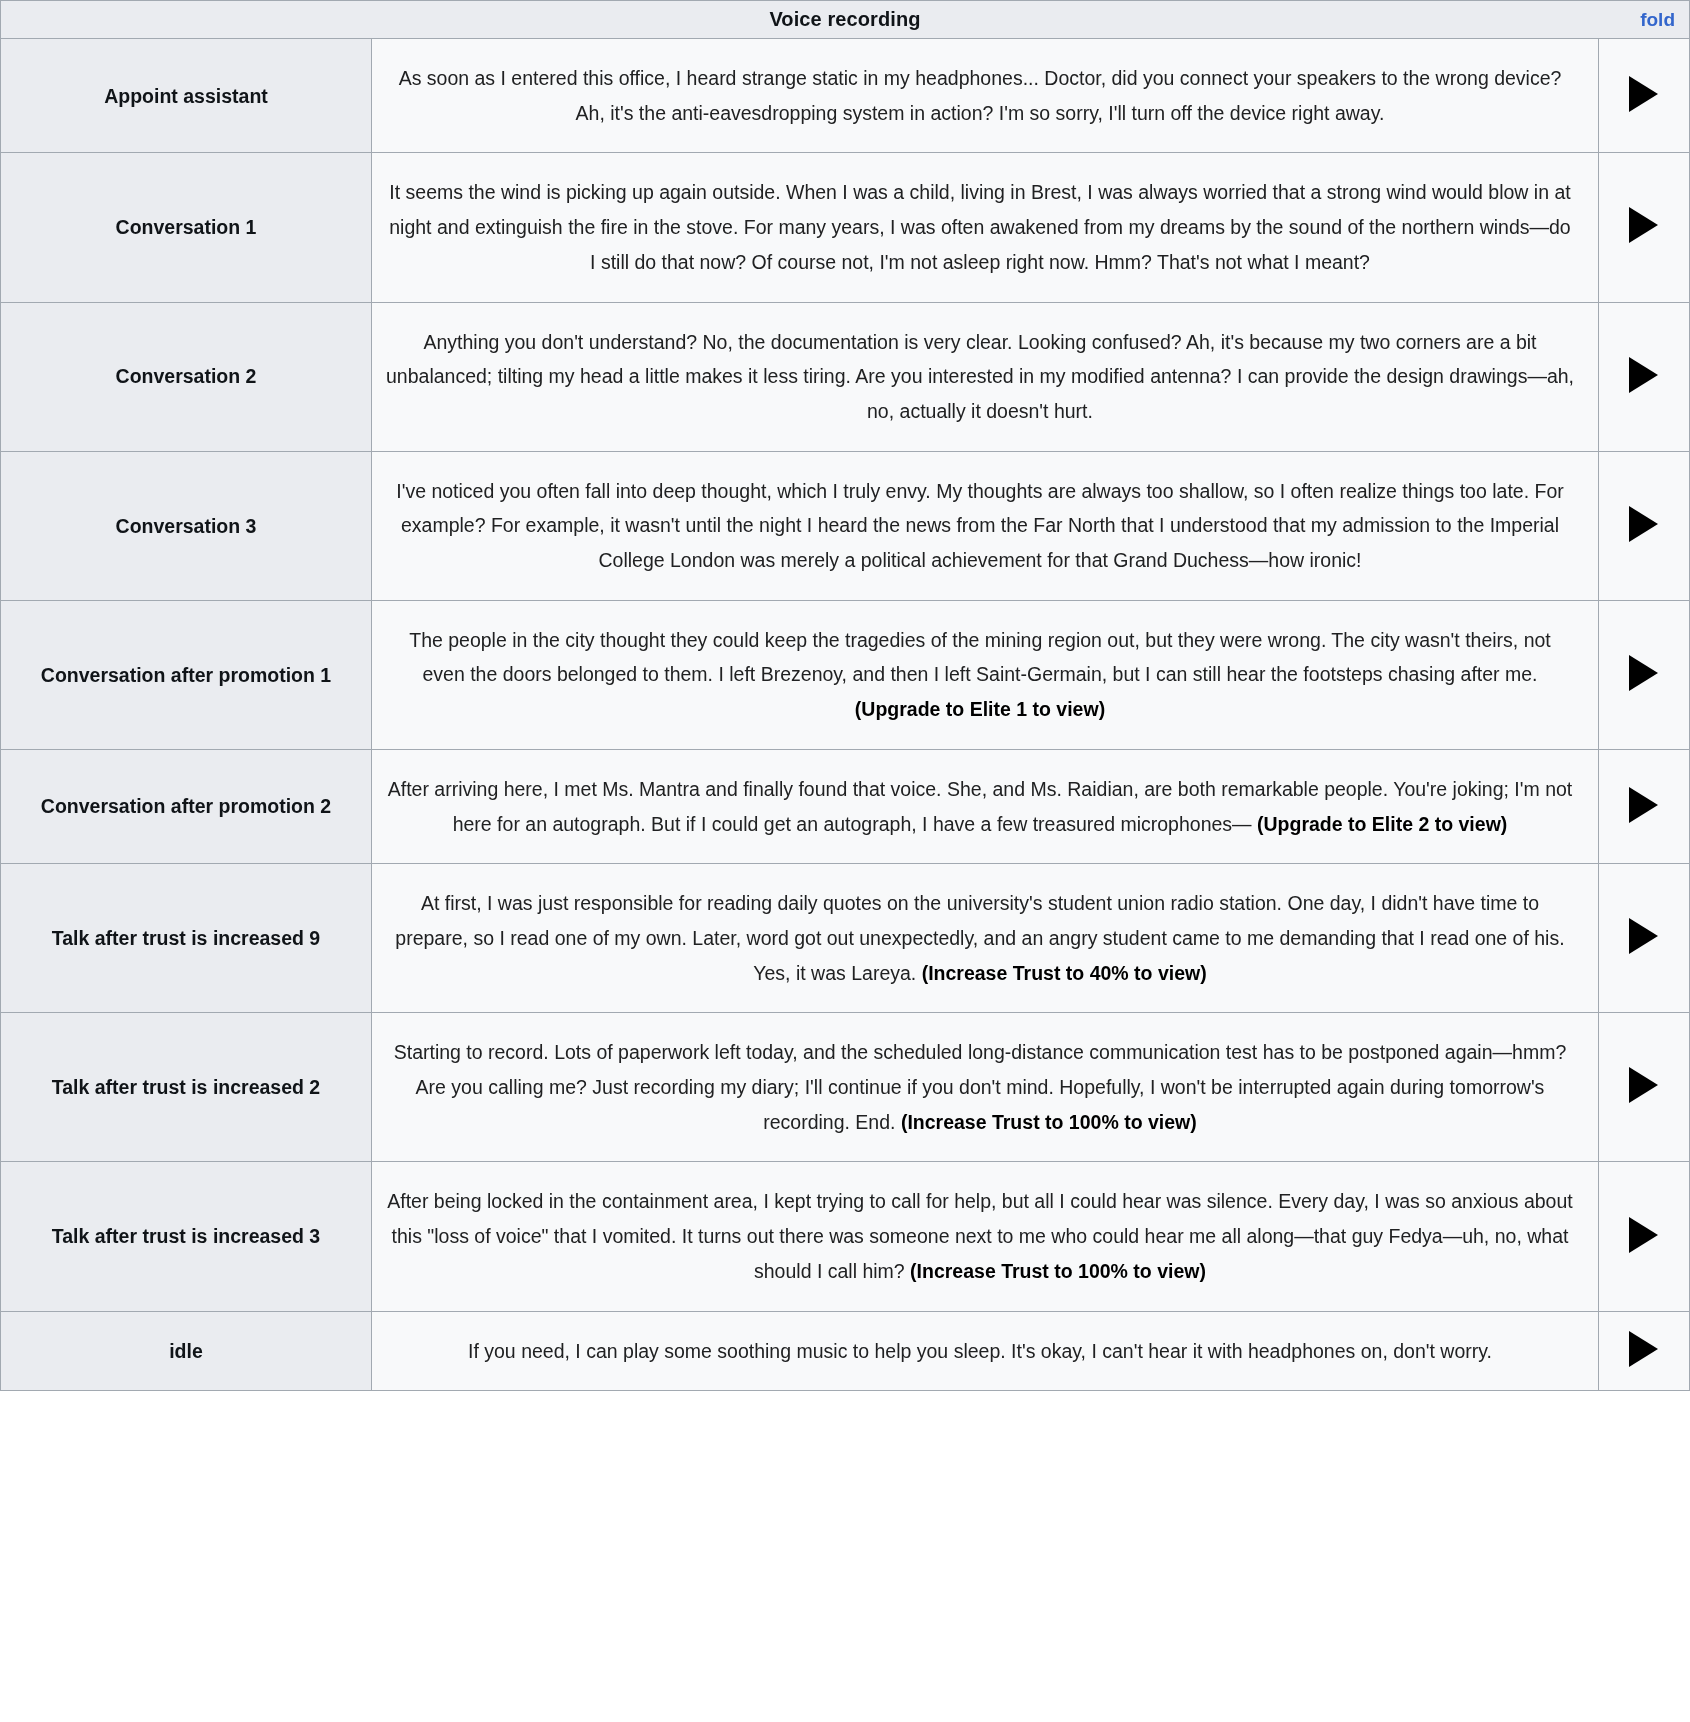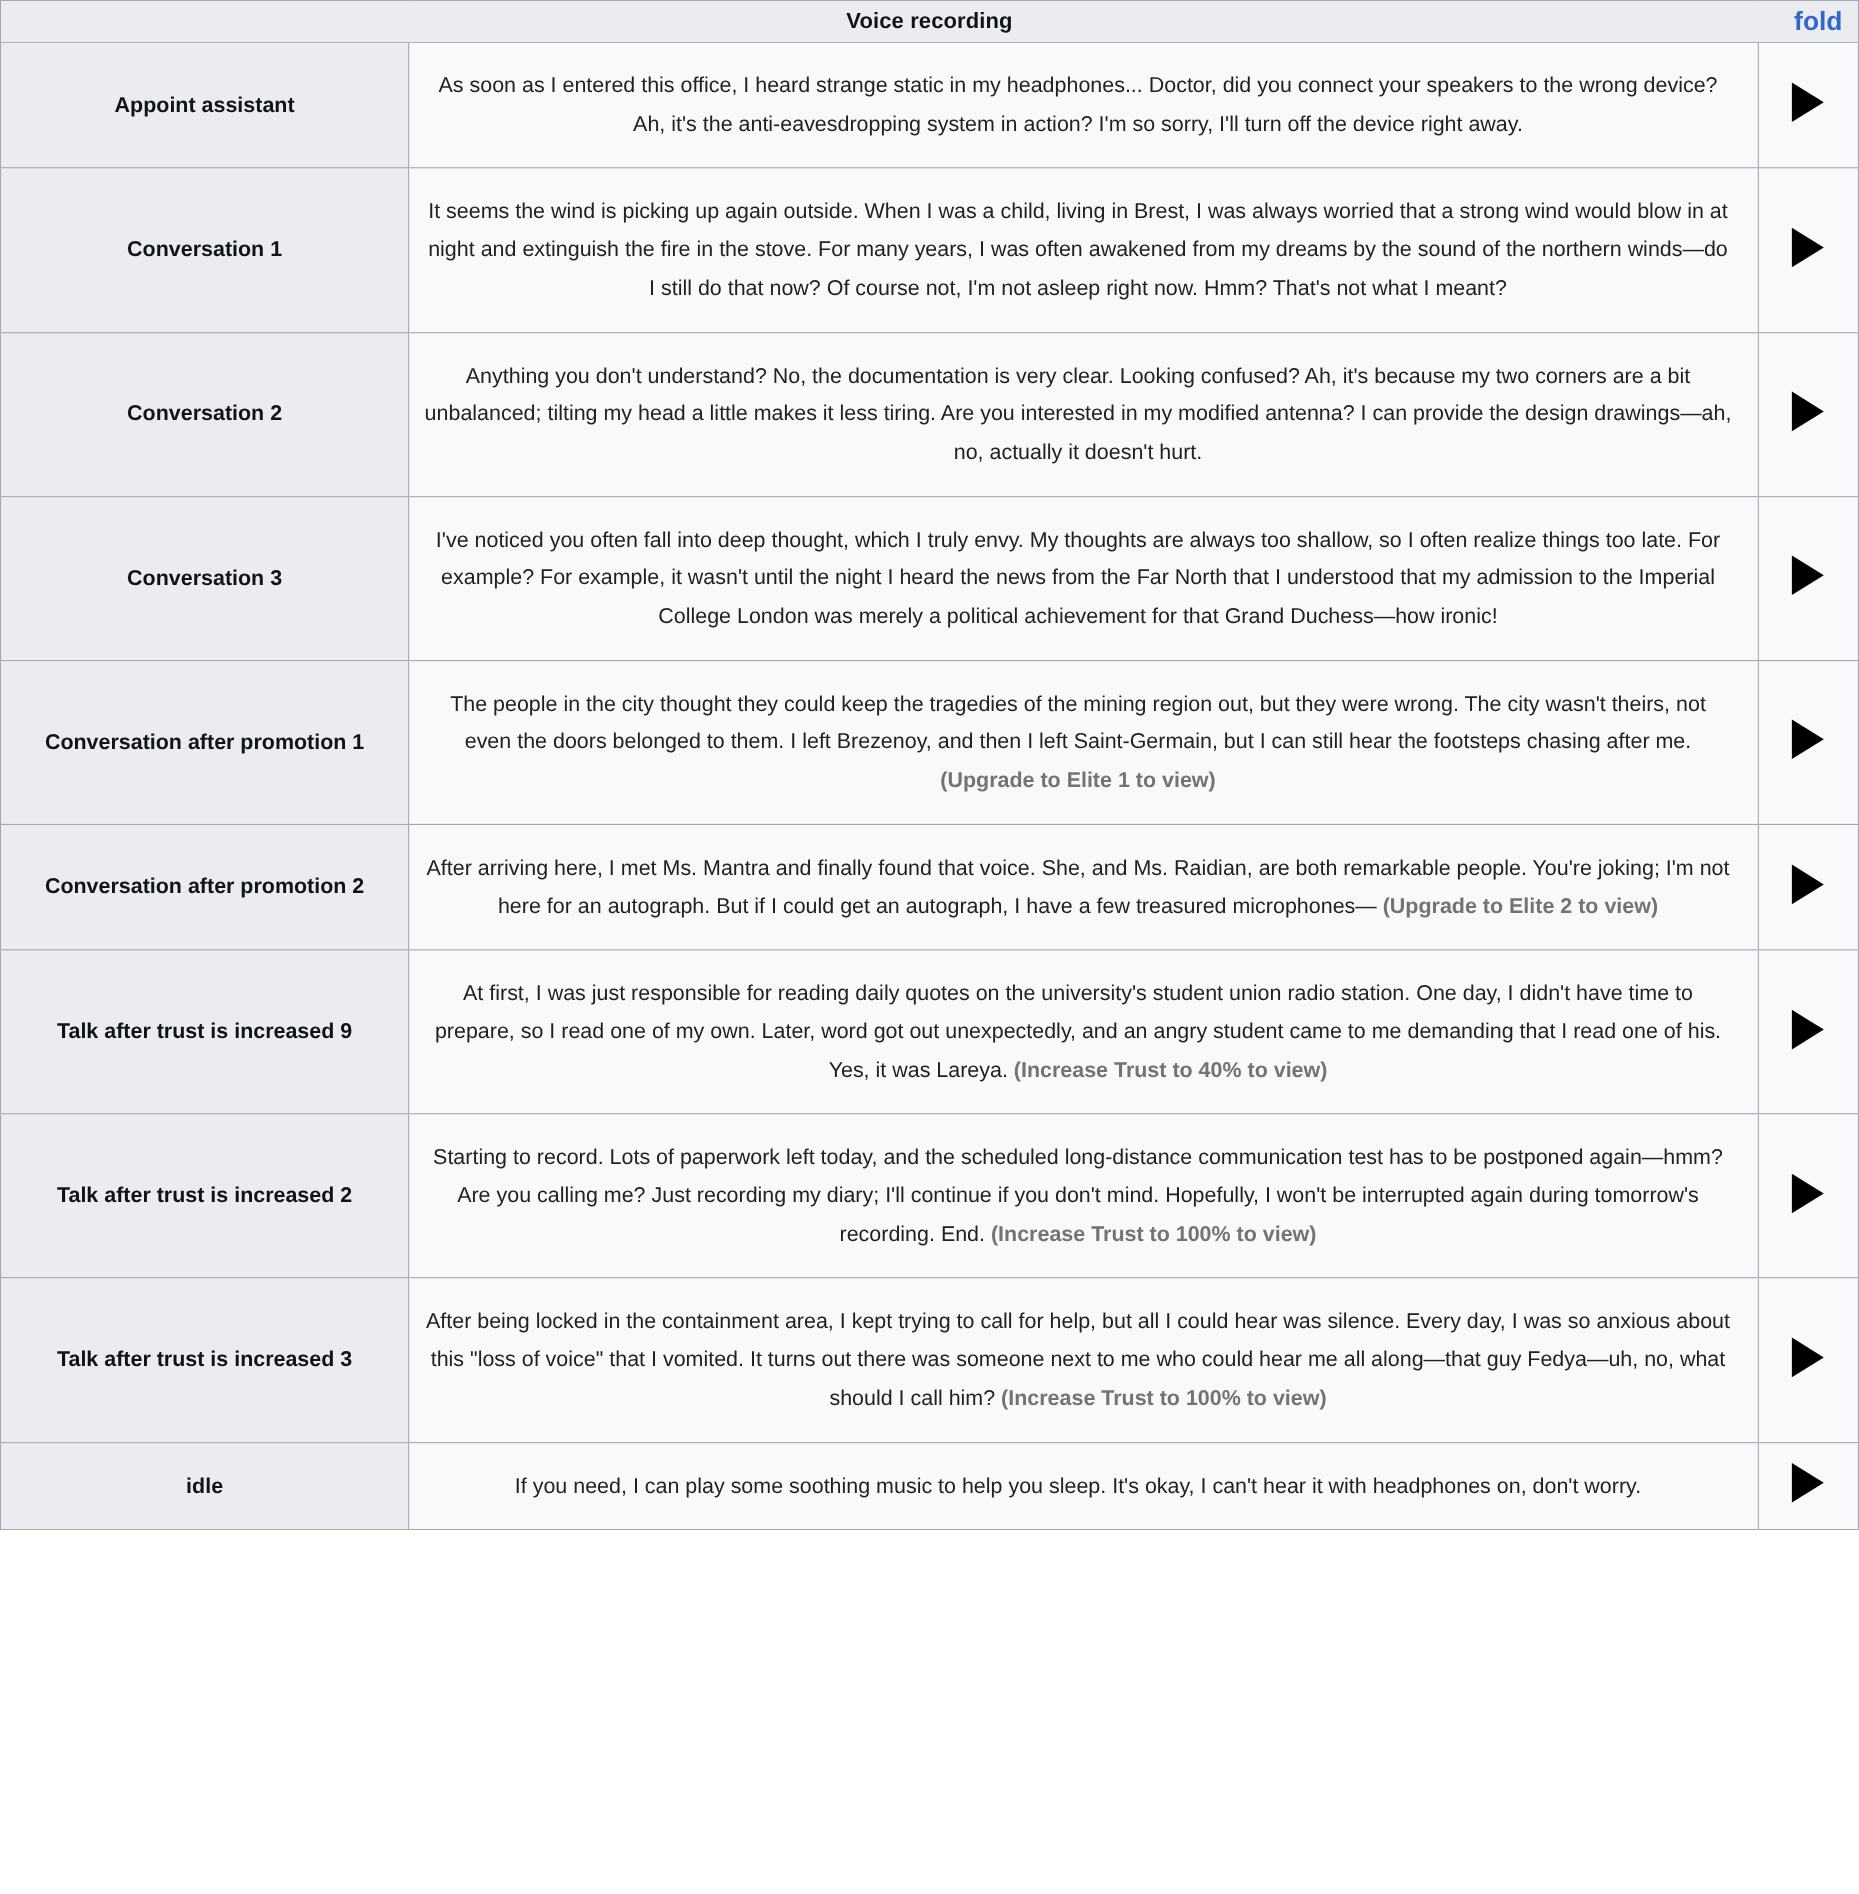--- a/index.html
+++ b/index.html
@@ -43,21 +43,21 @@
     font-size: 20px;
     color: #101418;
     letter-spacing: 0.1px;
   }
   .fold-link {
     position: absolute;
     right: 14px;
     top: 0;
     line-height: 37px;
     color: #3366cc;
-    font-size: 24px;
+    font-size: 19px;
     font-weight: bold;
     cursor: pointer;
     text-decoration: none;
   }
 
   
   .row {
     border-top: 1px solid #a2a9b1;
   }
 
@@ -81,21 +81,21 @@
     padding: 22px 24px 22px 14px;
     font-size: 19.5px;
     line-height: 1.78;
     color: #202122;
     border-right: 1px solid #a2a9b1;
     box-sizing: border-box;
     text-align: center;
   }
   .cell-text b {
     font-weight: bold;
-    color: #737373;
+    color: #000000;
   }
 
   .cell-play {
     width: 91px;
     background: #f8f9fa;
     text-align: center;
     vertical-align: middle;
     box-sizing: border-box;
   }
 

